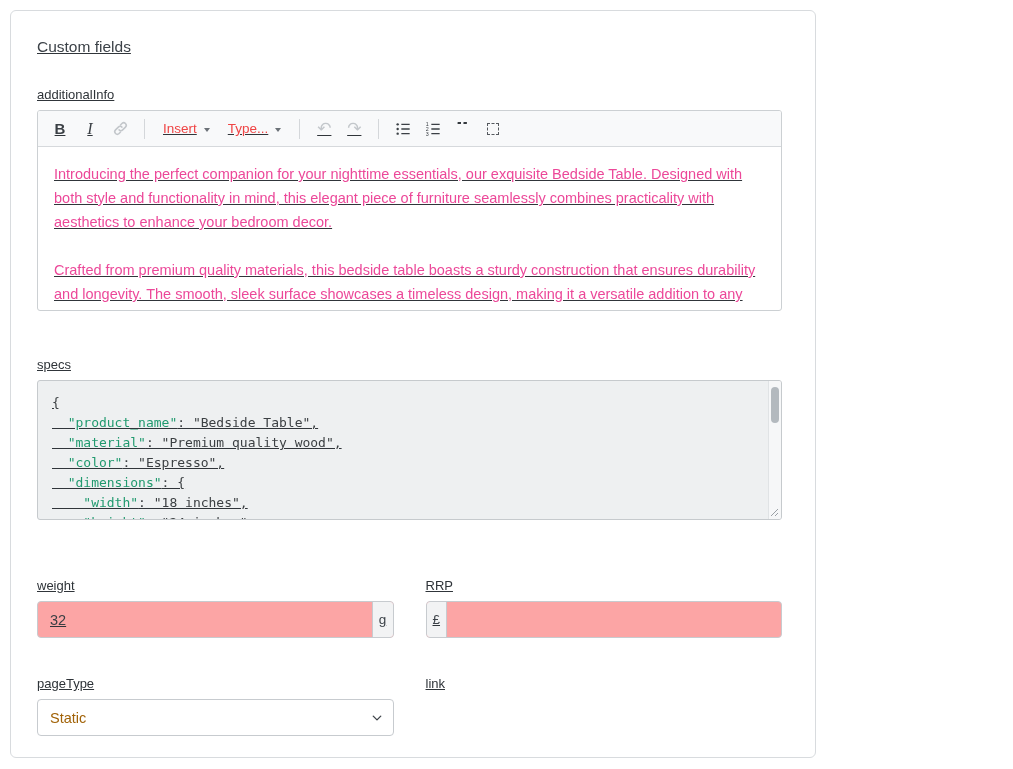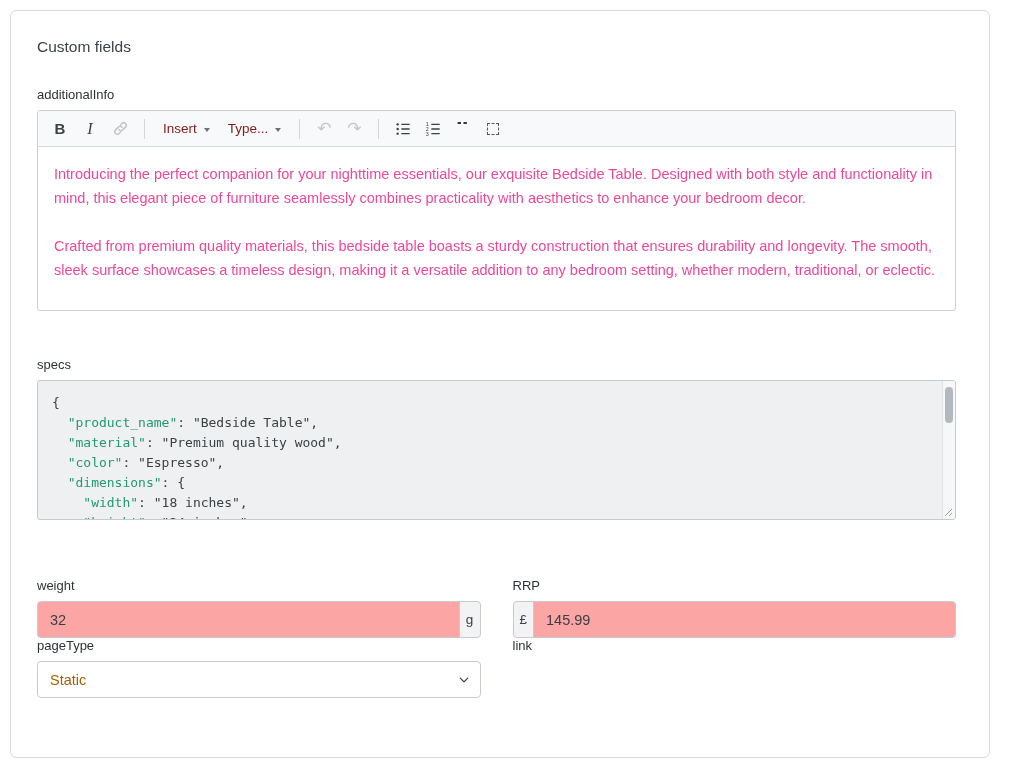--- a/index.html
+++ b/index.html
@@ -6,25 +6,26 @@
   html, body { margin: 0; padding: 0; background: #ffffff; }
   body {
     width: 1013px; height: 769px;
     font-family: "Liberation Sans", sans-serif;
     color: #30353a;
     position: relative;
   }
   .card {
     position: absolute;
     left: 10px; top: 10px;
-    width: 980px; height: 748px;
+    width: 806px; height: 748px;
     background: #ffffff;
     border: 1px solid #d8dbde;
     border-radius: 6px;
     padding: 27px 33px 26px 26px;
+    text-decoration: underline;
   }
   .panel-title {
     font-size: 15.5px;
     font-weight: 500;
     color: #3c4248;
     margin: 0;
   }
   .field-label {
     font-size: 13px;
     color: #2e3338;
@@ -58,21 +59,21 @@
     font-family: "Liberation Sans", sans-serif;
     font-size: 14px;
     color: #3b4045;
     cursor: pointer;
     border-radius: 3px;
   }
   .tb-btn.bold { font-weight: 700; font-size: 15px; }
   .tb-btn.italic { font-family: "Liberation Serif", serif; font-style: italic; font-size: 16px; }
   .tb-btn.muted { color: #c3c7cb; }
   .tb-btn.glyph span { font-size: 17px; line-height: 1; }
-  .tb-btn.menu { font-size: 13.5px; color: #7f1d1d; padding: 0 8px; }
+  .tb-btn.menu { font-size: 13.5px; color: #ef4444; padding: 0 8px; }
   .caret {
     display: inline-block; width: 0; height: 0;
     border-left: 3.5px solid transparent;
     border-right: 3.5px solid transparent;
     border-top: 4.5px solid #6b7177;
     margin-left: 7px; margin-top: 2px;
   }
   .tb-sep { width: 1px; height: 20px; background: #d4d7da; margin: 0 8px; }
   .tb-icon { display: block; }
   .quote-glyph {
@@ -125,21 +126,21 @@
     position: absolute; top: 6px; left: 2px;
     width: 8px; height: 36px;
     background: #b3b9be;
     border-radius: 4px;
   }
   .resize-grip { position: absolute; right: 2px; bottom: 2px; }
 
   
   .row { display: flex; gap: 32px; }
   .row-1 { margin-top: 58px; }
-  .row-2 { }
+  .row-2 { margin-top: 38px; }
   .col { flex: 1; min-width: 0; }
   .input-group {
     display: flex;
     height: 37px;
     border: 1px solid #c7cbcf;
     border-radius: 4px;
     overflow: hidden;
     background: #fca5a5;
   }
   .input-group input {
@@ -274,21 +275,20 @@
       <div class="field-label">weight</div>
       <div class="input-group">
         <input type="text" value="32" style="">
         <span class="addon suffix">g</span>
       </div>
     </div>
     <div class="col">
       <div class="field-label">RRP</div>
       <div class="input-group">
         <span class="addon prefix">£</span>
-        <input type="text" value="145.99" style="">
       </div>
     </div>
   </div>
 
   <div class="row row-2">
     <div class="col">
       <div class="field-label">pageType</div>
       <div class="select-wrap">
         <select>
           <option>Static</option>

